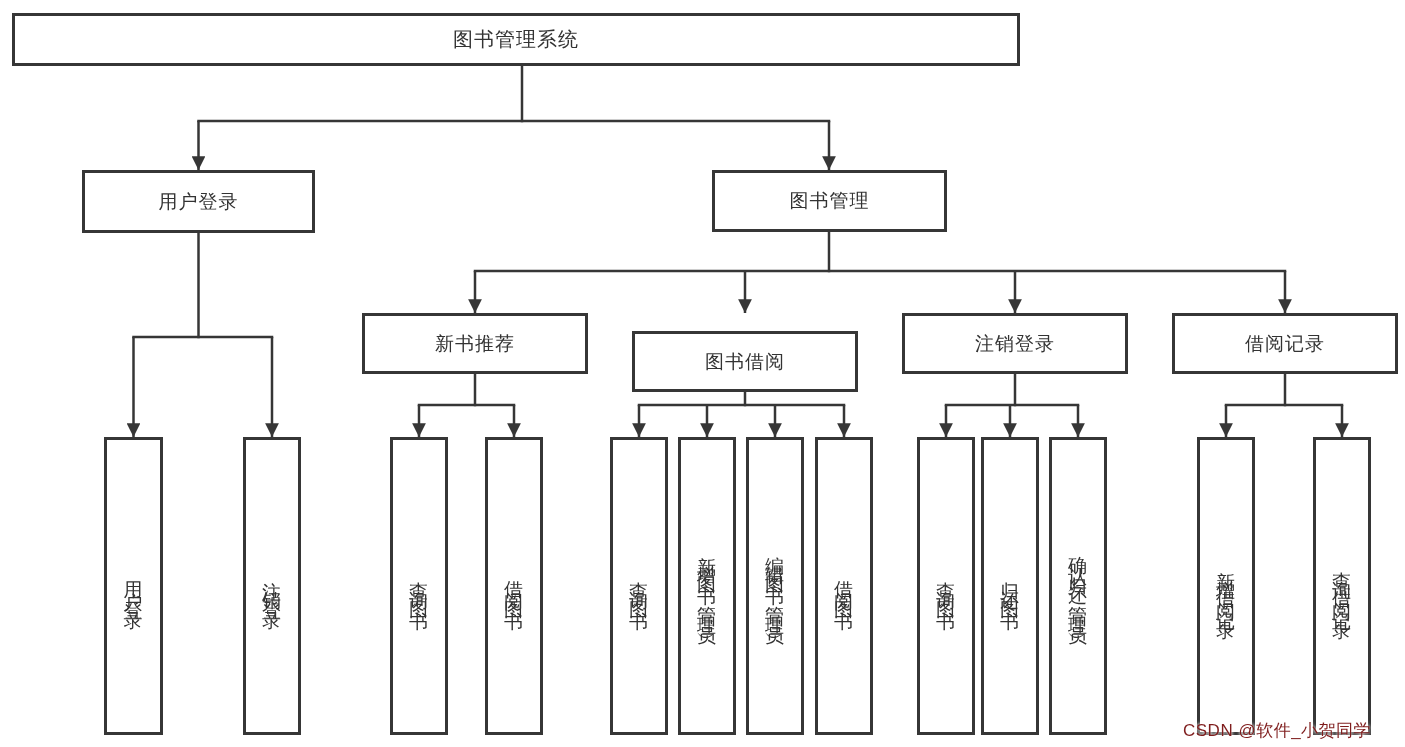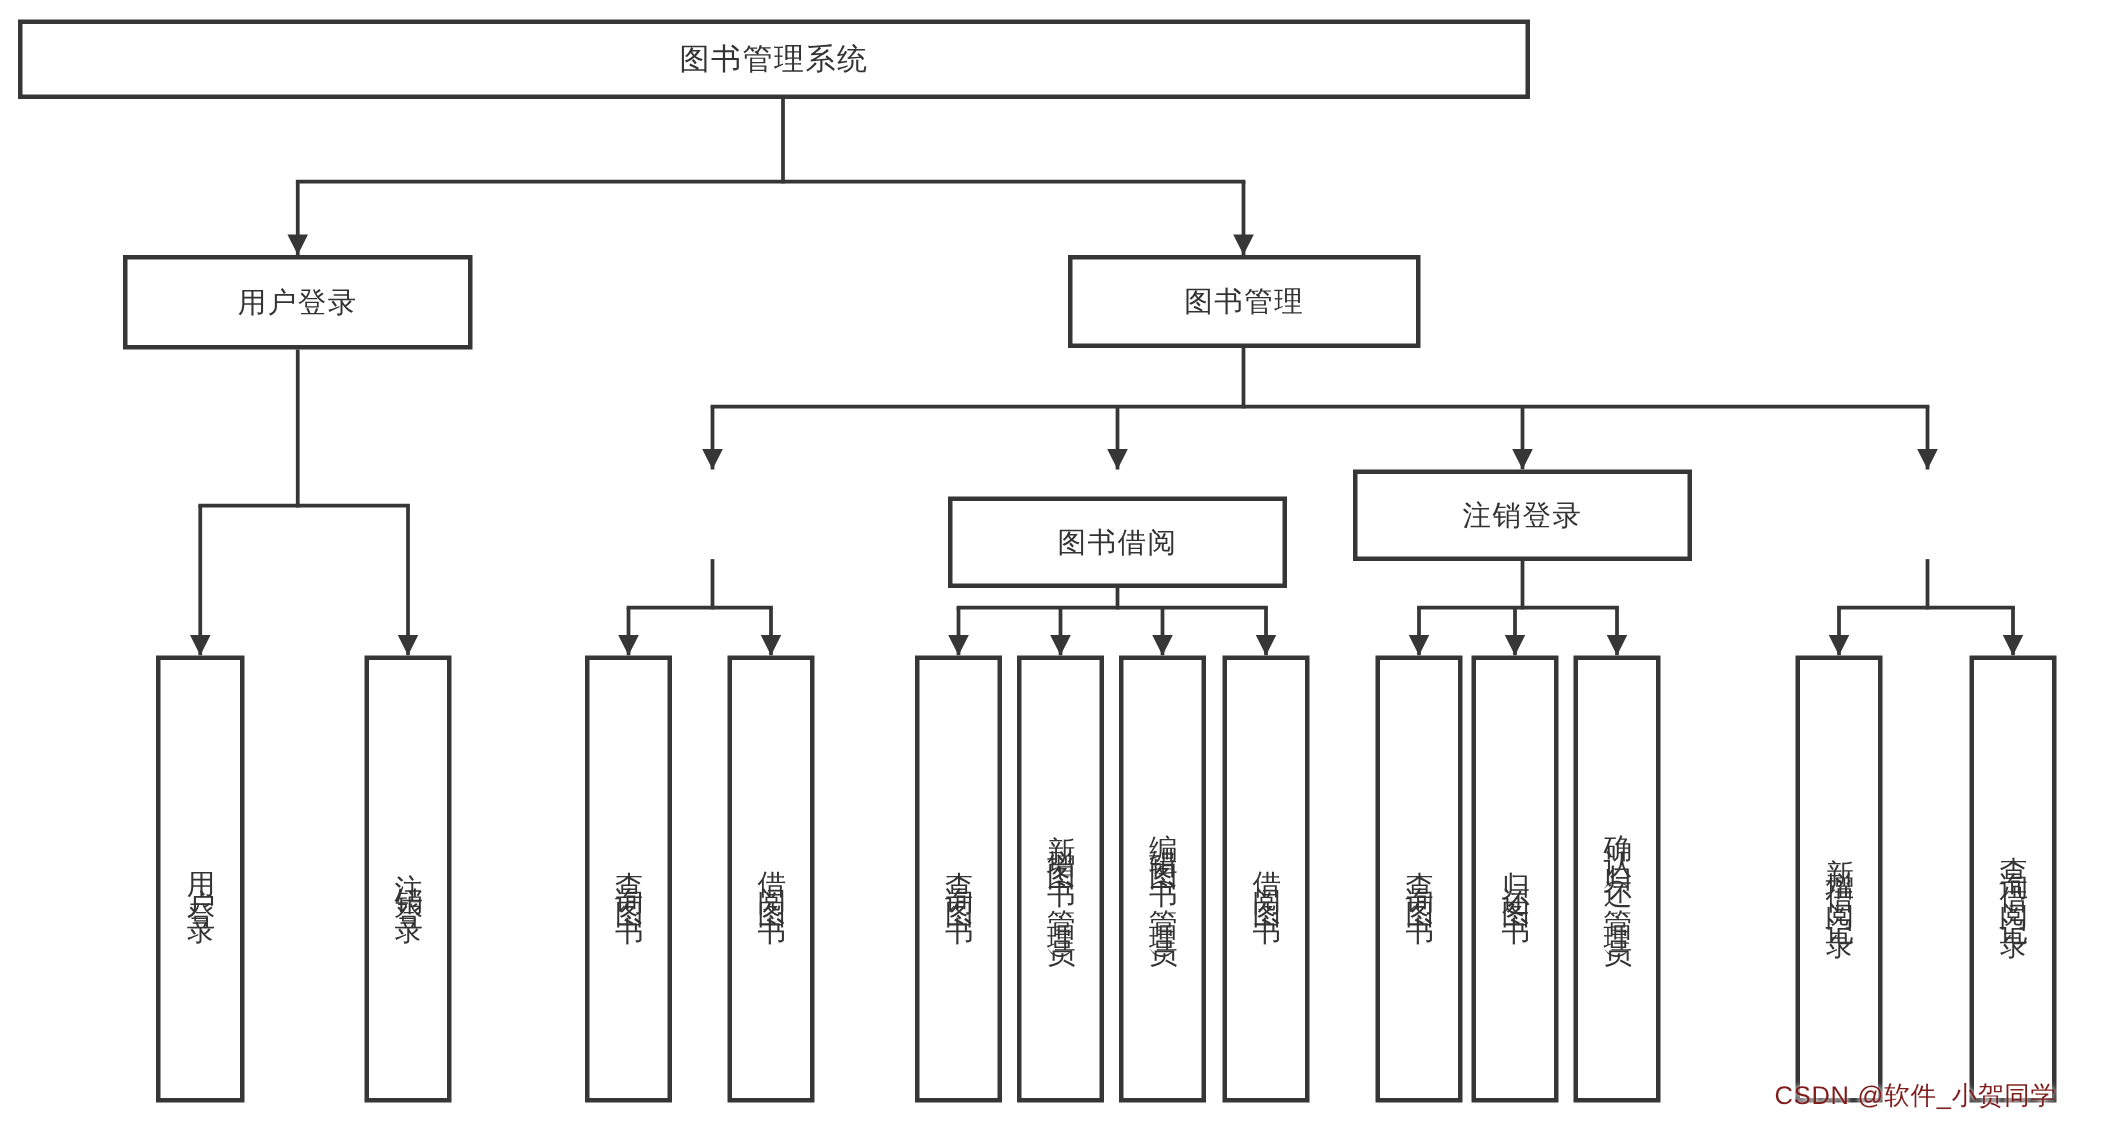--- a/index.html
+++ b/index.html
@@ -98,22 +98,24 @@
       <path d="M1226,405 V437" marker-end="url(#arrow)" stroke-linecap="butt"></path>
       <path d="M1342,405 V437" marker-end="url(#arrow)" stroke-linecap="butt"></path>
     </g>
   </svg>
 
   <div class="box root" style="left:12px; top:13px; width:1008px; height:53px;">图书管理系统</div>
 
   <div class="box" style="left:82px; top:170px; width:233px; height:63px;">用户登录</div>
   <div class="box" style="left:712px; top:170px; width:235px; height:62px;text-align:center;">图书管理</div>
 
+  <div class="box" style="left:362px; top:313px; width:226px; height:61px;">新书推荐</div>
   <div class="box" style="left:632px; top:331px; width:226px; height:61px;">图书借阅</div>
   <div class="box" style="left:902px; top:313px; width:226px; height:61px;">注销登录</div>
+  <div class="box" style="left:1172px; top:313px; width:226px; height:61px;">借阅记录</div>
 
   <div class="box leaf" style="left:104px; top:437px; width:59px; height:298px;">用户登录</div>
   <div class="box leaf" style="left:243px; top:437px; width:58px; height:298px;">注销登录</div>
 
   <div class="box leaf" style="left:390px; top:437px; width:58px; height:298px;">查询图书</div>
   <div class="box leaf" style="left:485px; top:437px; width:58px; height:298px;">借阅图书</div>
 
   <div class="box leaf" style="left:610px; top:437px; width:58px; height:298px;">查询图书</div>
   <div class="box leaf" style="left:678px; top:437px; width:58px; height:298px;">新增图书（管理员）</div>
   <div class="box leaf" style="left:746px; top:437px; width:58px; height:298px;">编辑图书（管理员）</div>

